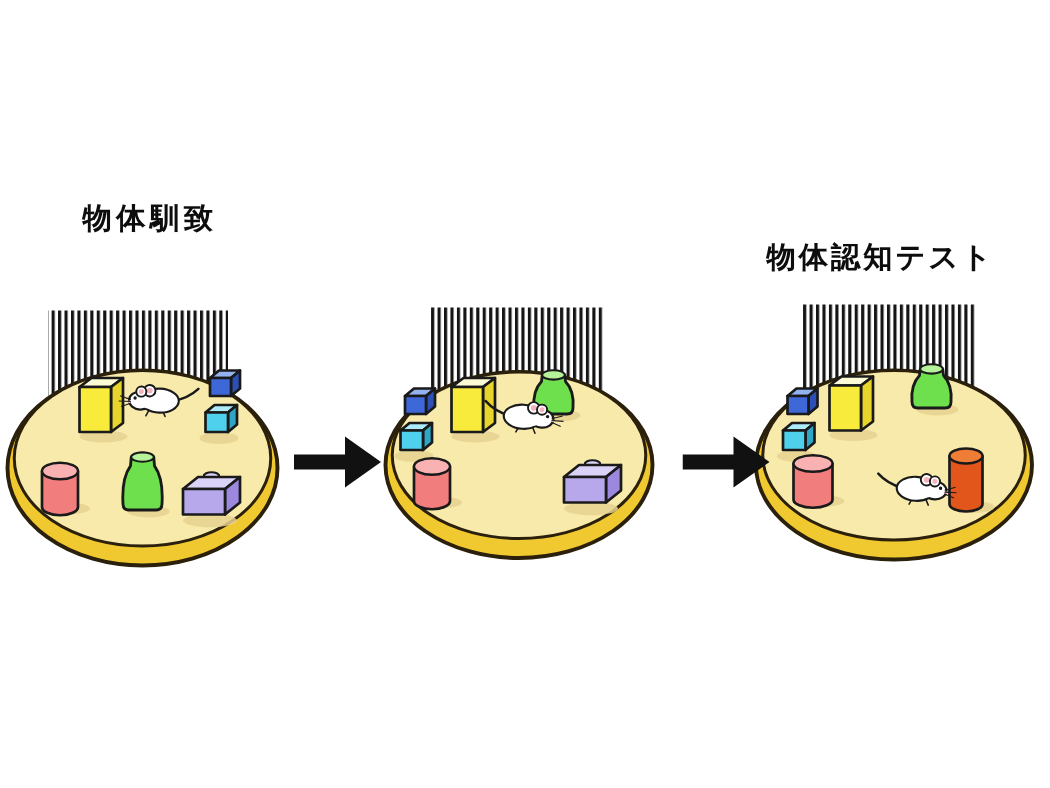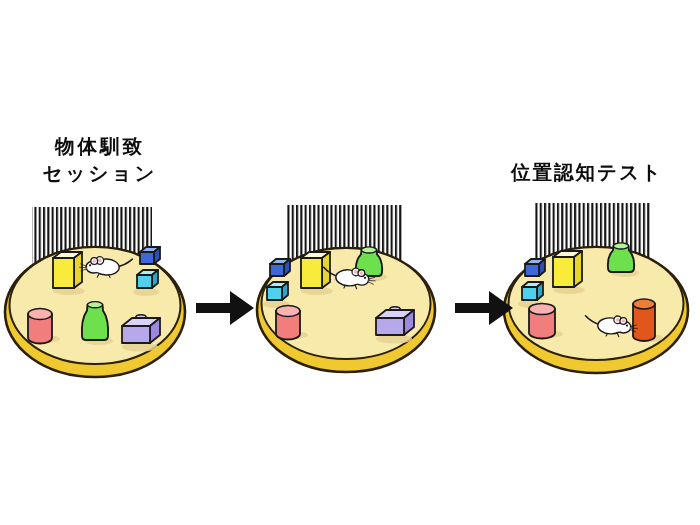--- a/index.html
+++ b/index.html
@@ -15,23 +15,22 @@
   .arrow{position:absolute;top:290px;width:60px;height:36px;}
   .a1{left:196px;} .a2{left:455px;}
 </style>
 </head>
 <body>
 
 <div class="canvas">
 
   <div class="title t1">
     <div>物体馴致</div>
-    <div>セッション</div>
   </div>
-  <div class="title t3">位置認知テスト</div>
+  <div class="title t3">物体認知テスト</div>
 
   <svg class="arena p1" id="arena-0" viewBox="0 0 200 185">
       <defs>
         <pattern id="wallpat0" width="4.3" height="8" patternUnits="userSpaceOnUse">
           <rect width="4.3" height="8" fill="#FFFFFF"></rect>
           <rect width="2.1" height="8" fill="#151515"></rect>
         </pattern>
       </defs>
       <rect x="32" y="7" width="120" height="76" fill="url(#wallpat0)"></rect>
       <ellipse cx="95" cy="112" rx="90" ry="65" fill="#F0C82F" stroke="#2B200C" stroke-width="2.6"></ellipse>

